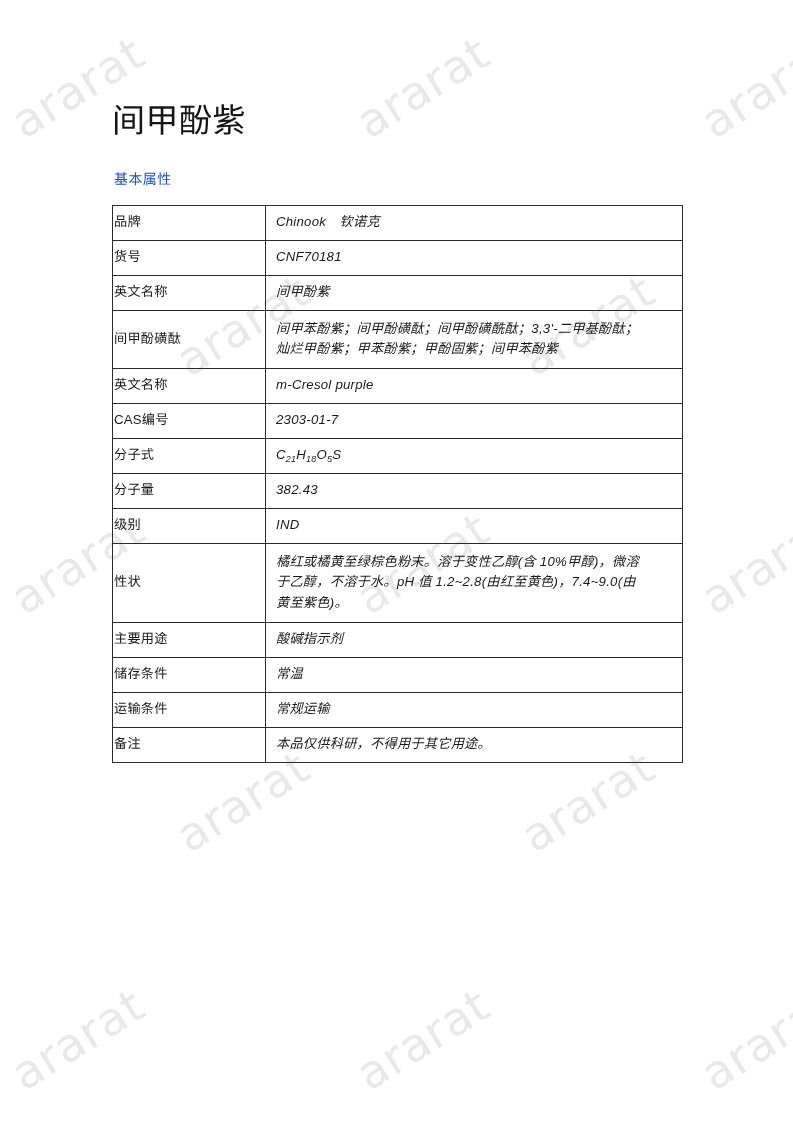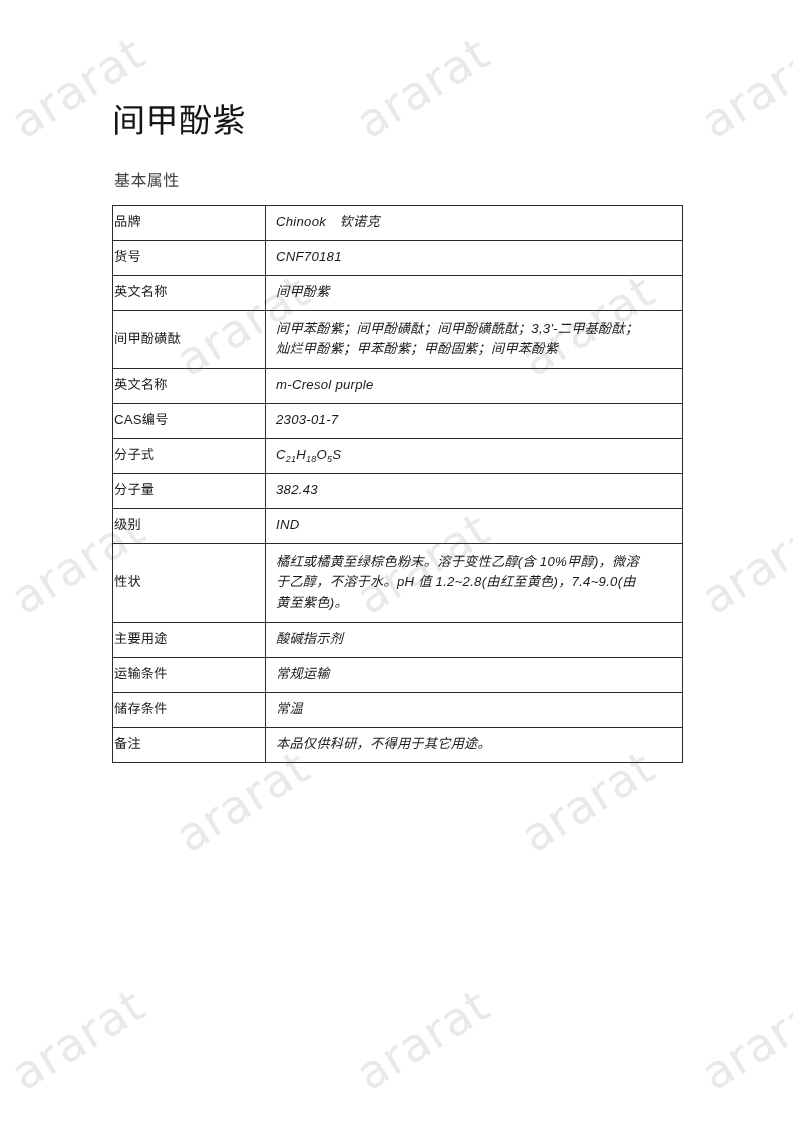--- a/index.html
+++ b/index.html
@@ -54,23 +54,23 @@
     line-height: 1.25;
     letter-spacing: 0.5px;
     color: #151515;
     margin: 0;
   }
 
   #section-label {
     position: absolute;
     left: 114px;
     top: 170px;
-    font-size: 16px;
+    font-size: 14px;
     line-height: 1.4;
-    color: #404040;
+    color: #1d4ed8;
     letter-spacing: 0.4px;
   }
 
   #props-table {
     position: absolute;
     left: 112px;
     top: 205px;
     width: 570px;
     border-collapse: collapse;
     table-layout: fixed;
@@ -185,27 +185,27 @@
             <span class="value-line">橘红或橘黄至绿棕色粉末。溶于变性乙醇(含 10%甲醇)，微溶</span>
             <span class="value-line">于乙醇，不溶于水。pH 值 1.2~2.8(由红至黄色)，7.4~9.0(由</span>
             <span class="value-line">黄至紫色)。</span>
           </td>
         </tr>
         <tr>
           <td class="cell-label">主要用途</td>
           <td class="cell-value">酸碱指示剂</td>
         </tr>
         <tr>
+          <td class="cell-label">储存条件</td>
+          <td class="cell-value">常温</td>
+        </tr>
+        <tr>
           <td class="cell-label">运输条件</td>
           <td class="cell-value">常规运输</td>
         </tr>
         <tr>
-          <td class="cell-label">储存条件</td>
-          <td class="cell-value">常温</td>
-        </tr>
-        <tr>
           <td class="cell-label">备注</td>
           <td class="cell-value">本品仅供科研，不得用于其它用途。</td>
         </tr>
       </tbody>
   </table>
 
 </div>
 
 </body></html>

